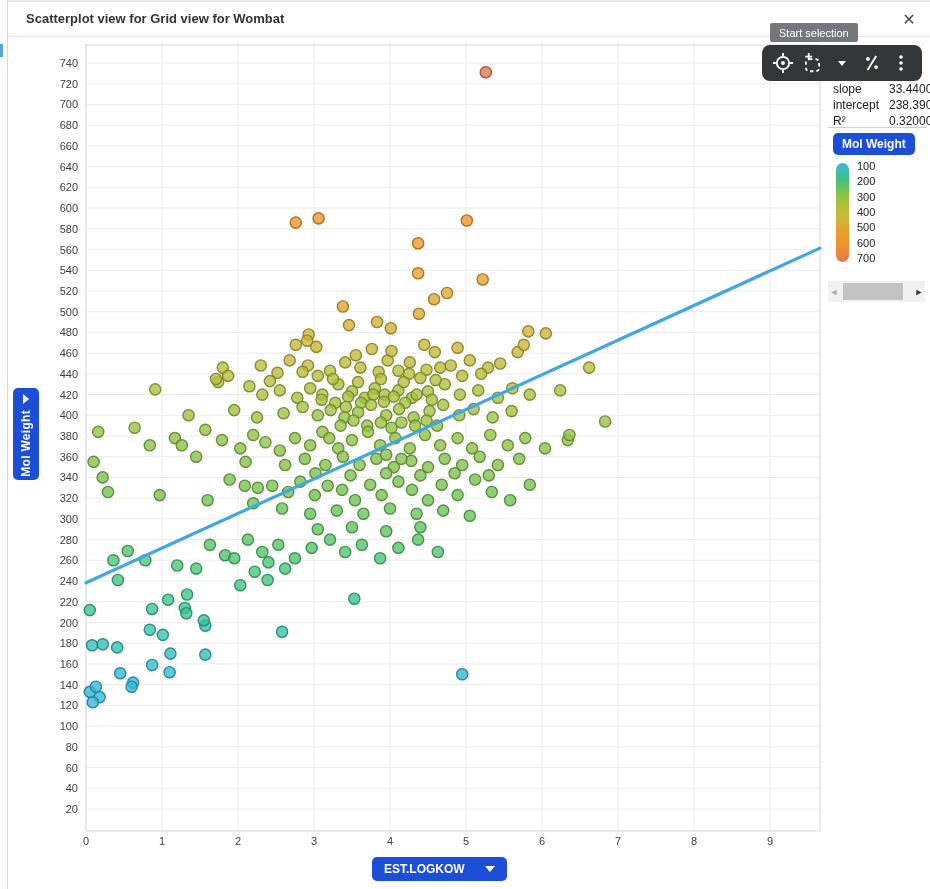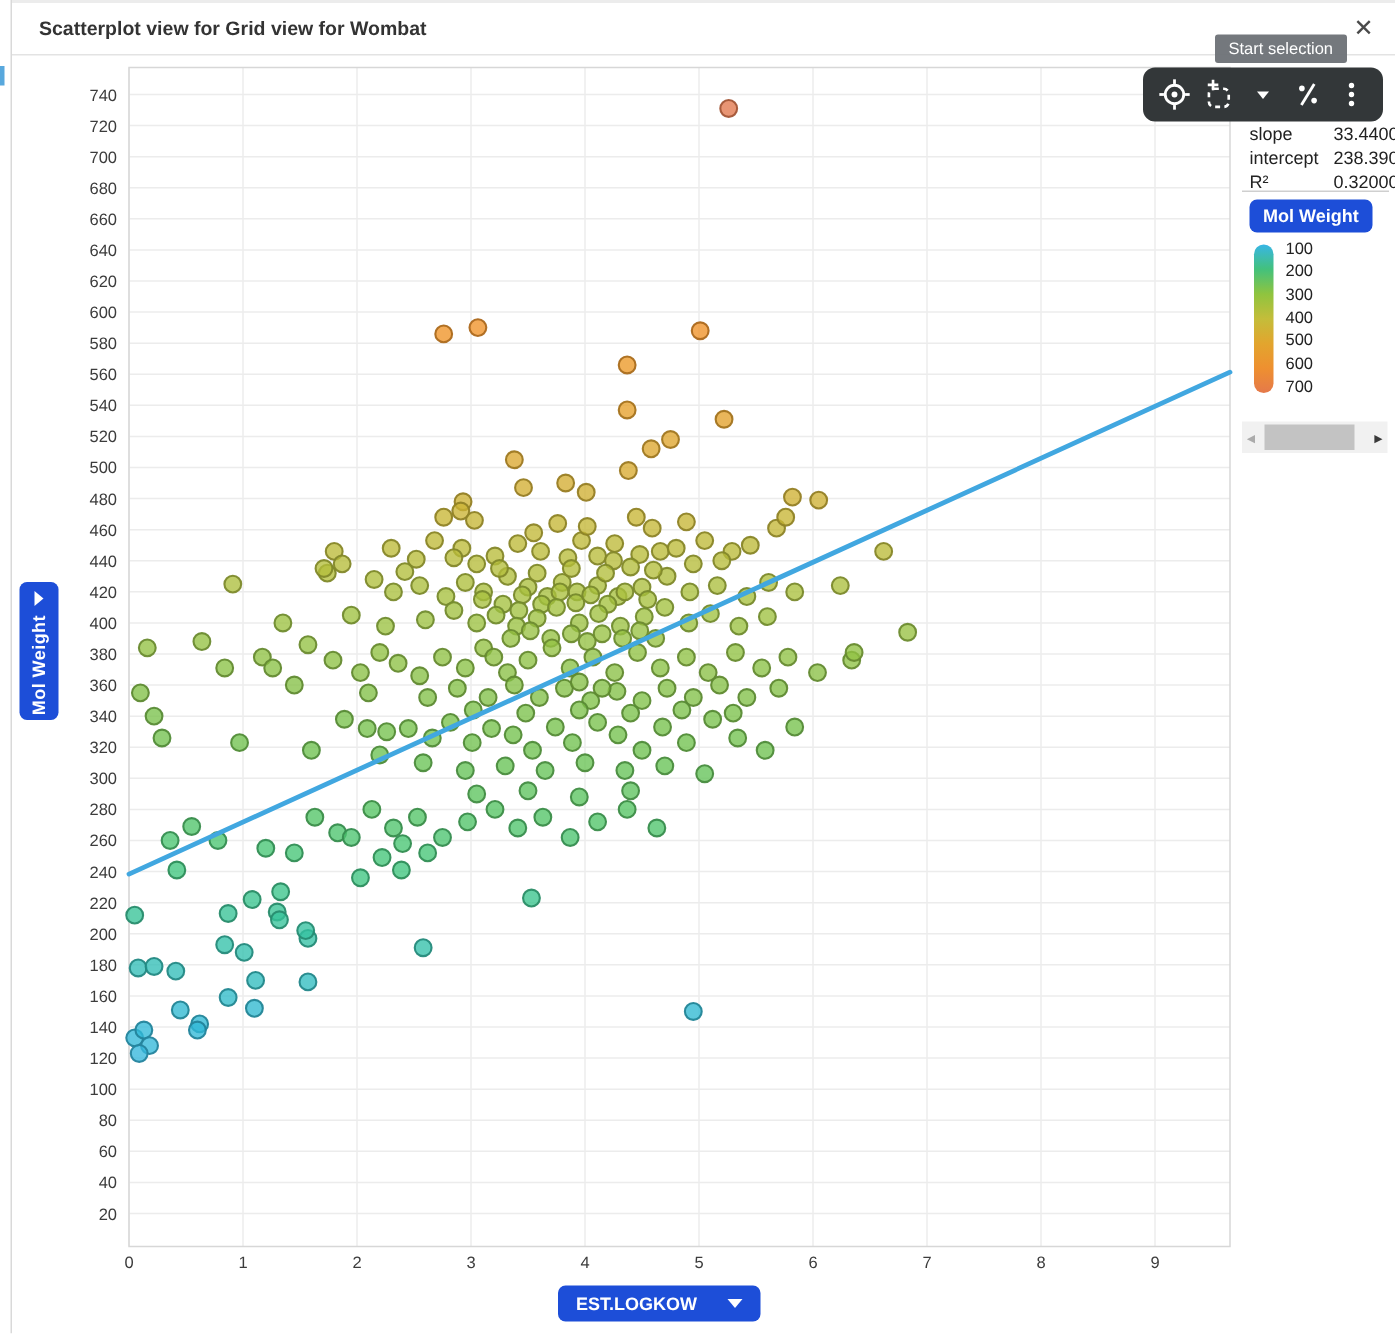--- a/index.html
+++ b/index.html
@@ -25,21 +25,21 @@
       border-top:6px solid #fff;}
   .caret-right{width:0;height:0;border-top:5px solid transparent;border-bottom:5px solid transparent;
       border-left:6px solid #fff;}
   .yaxis-btn{position:absolute;left:13px;top:388px;width:26px;height:92px;flex-direction:column;gap:6px;
       padding-top:6px;justify-content:flex-start;}
   .yaxis-btn .vtext{writing-mode:vertical-rl;transform:rotate(180deg);font-size:12px;font-weight:bold;letter-spacing:.3px;}
   
   .toolbar{position:absolute;left:762px;top:45px;width:160px;height:36px;background:#333739;
       border-radius:8px;display:flex;align-items:center;justify-content:space-around;padding:0 6px;box-sizing:border-box;}
   .tb-icon{width:24px;height:24px;display:flex;align-items:center;justify-content:center;cursor:pointer;}
-  .tooltip{position:absolute;left:810px;top:23px;height:19px;background:rgba(109,113,118,.95);
+  .tooltip{position:absolute;left:770px;top:23px;height:19px;background:rgba(109,113,118,.95);
       color:#fff;font-size:11px;border-radius:2px;display:flex;align-items:center;padding:0 9px;}
   
   .stats{position:absolute;left:833px;top:81px;width:97px;overflow:hidden;font-size:12px;color:#222;}
   .stats .row{display:flex;height:16px;line-height:16px;}
   .stats .lbl{width:56px;flex:none;}
   .stats .val{flex:none;white-space:nowrap;}
   .divider{position:absolute;left:828px;top:127px;width:98px;border-top:1px solid #cfcfcf;}
   .legend-btn{position:absolute;left:833px;top:133px;height:22px;padding:0 9px;border-radius:5px;}
   .grad-bar{position:absolute;left:836px;top:163px;width:13px;height:99px;border-radius:7px;}
   .grad-ticks{position:absolute;left:857px;top:160px;height:104px;display:flex;flex-direction:column;

